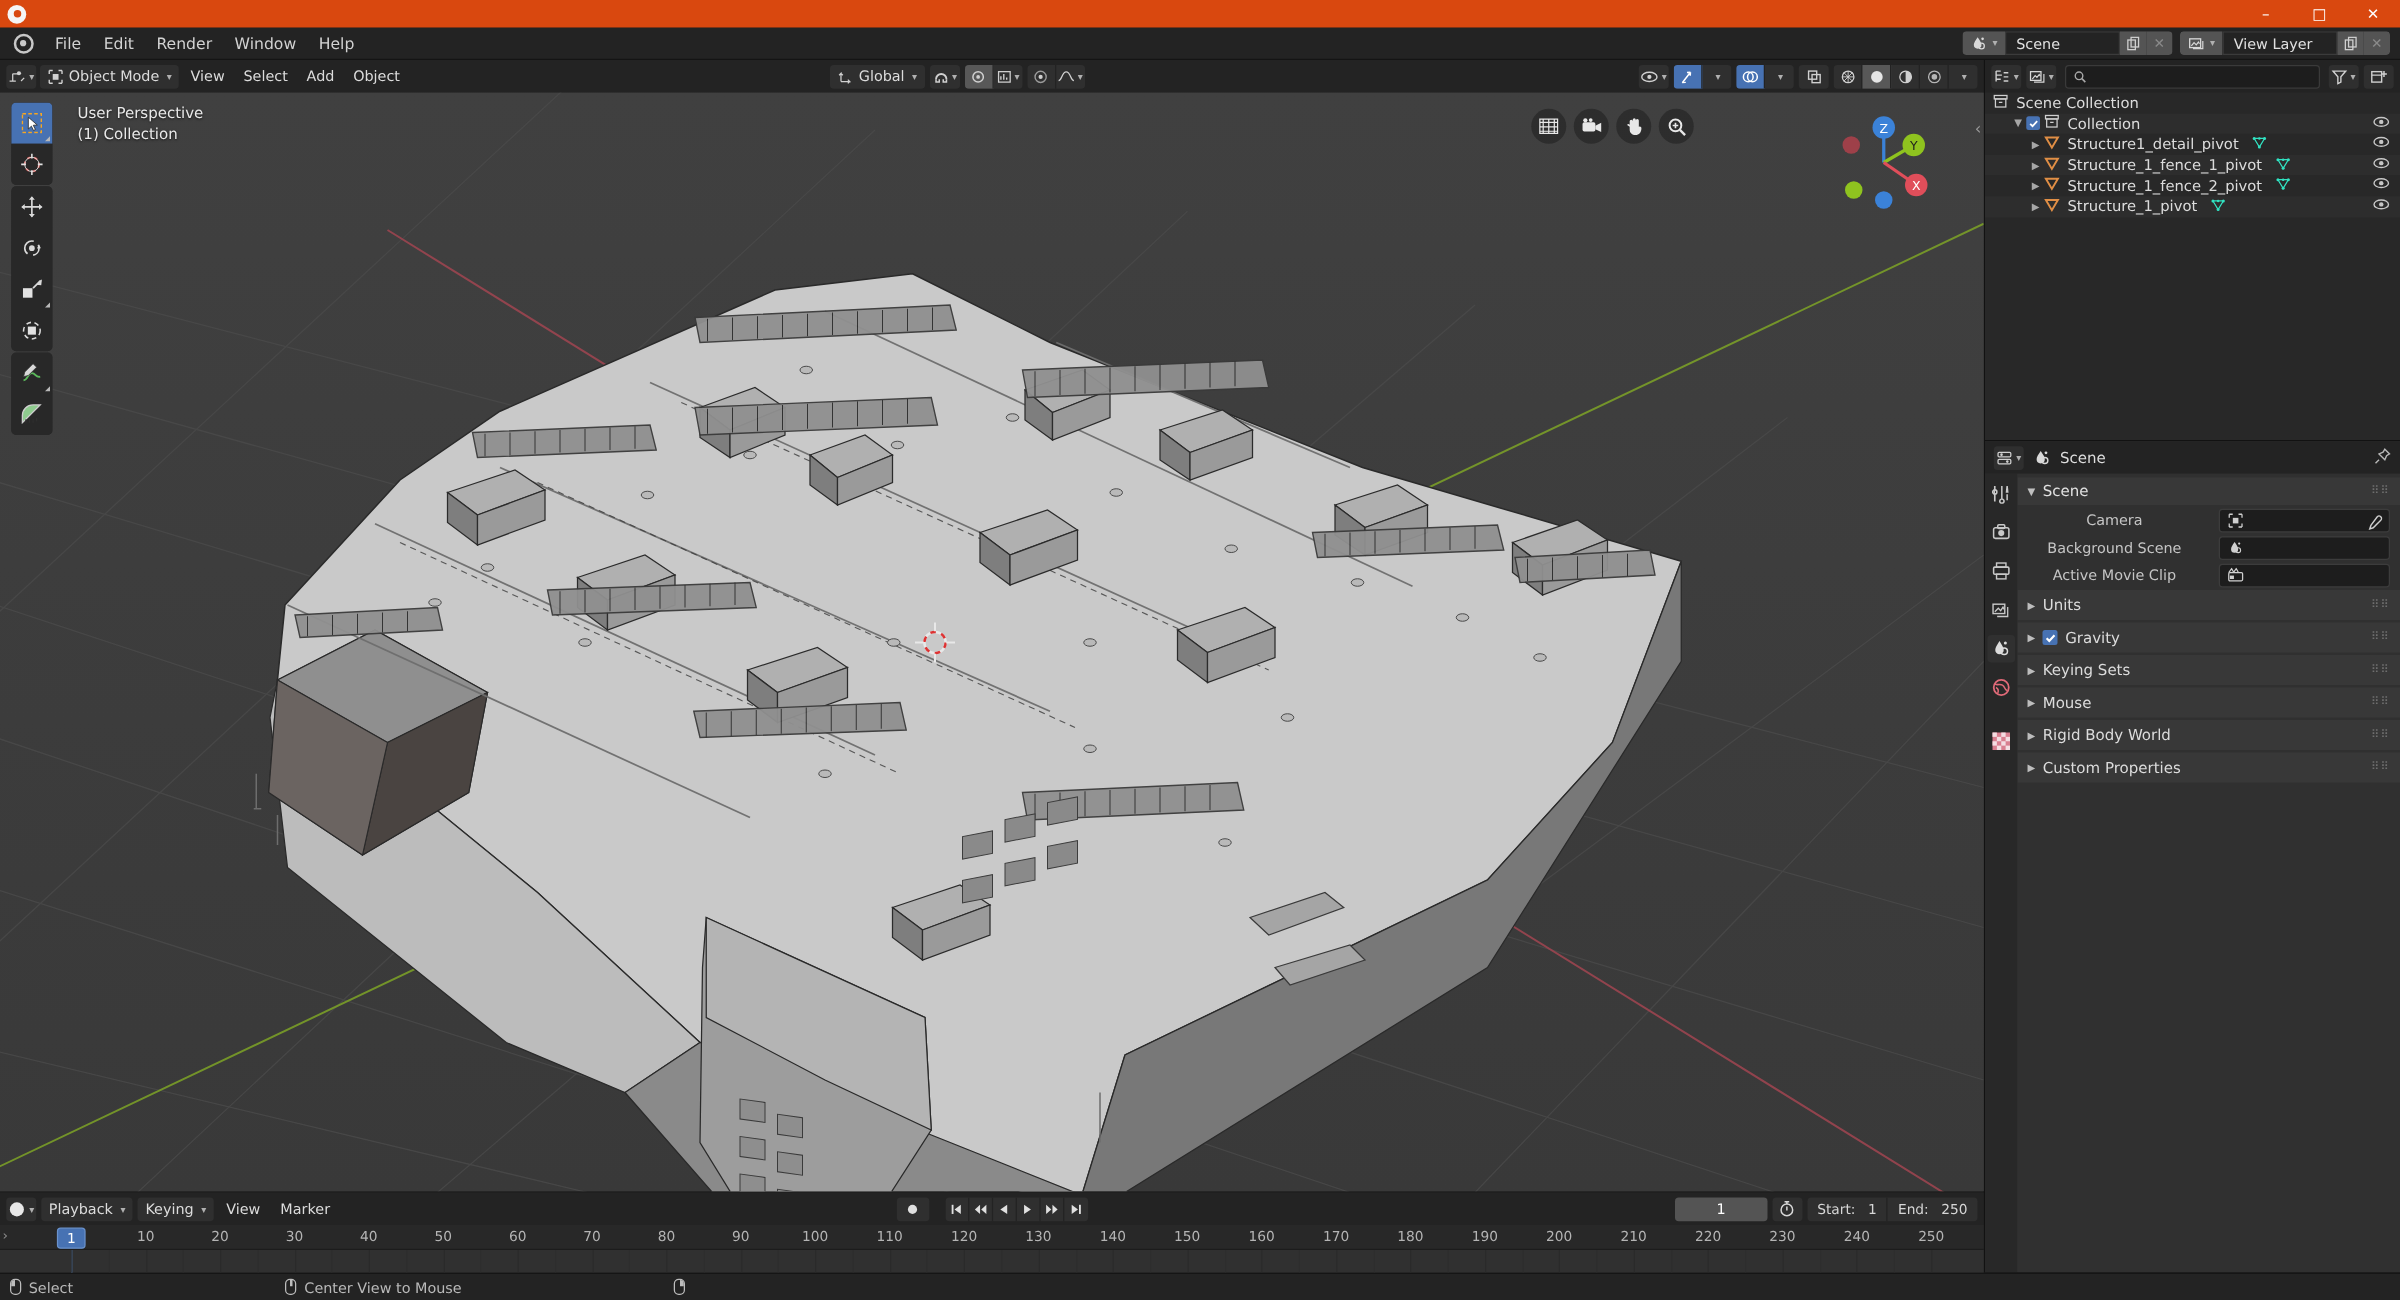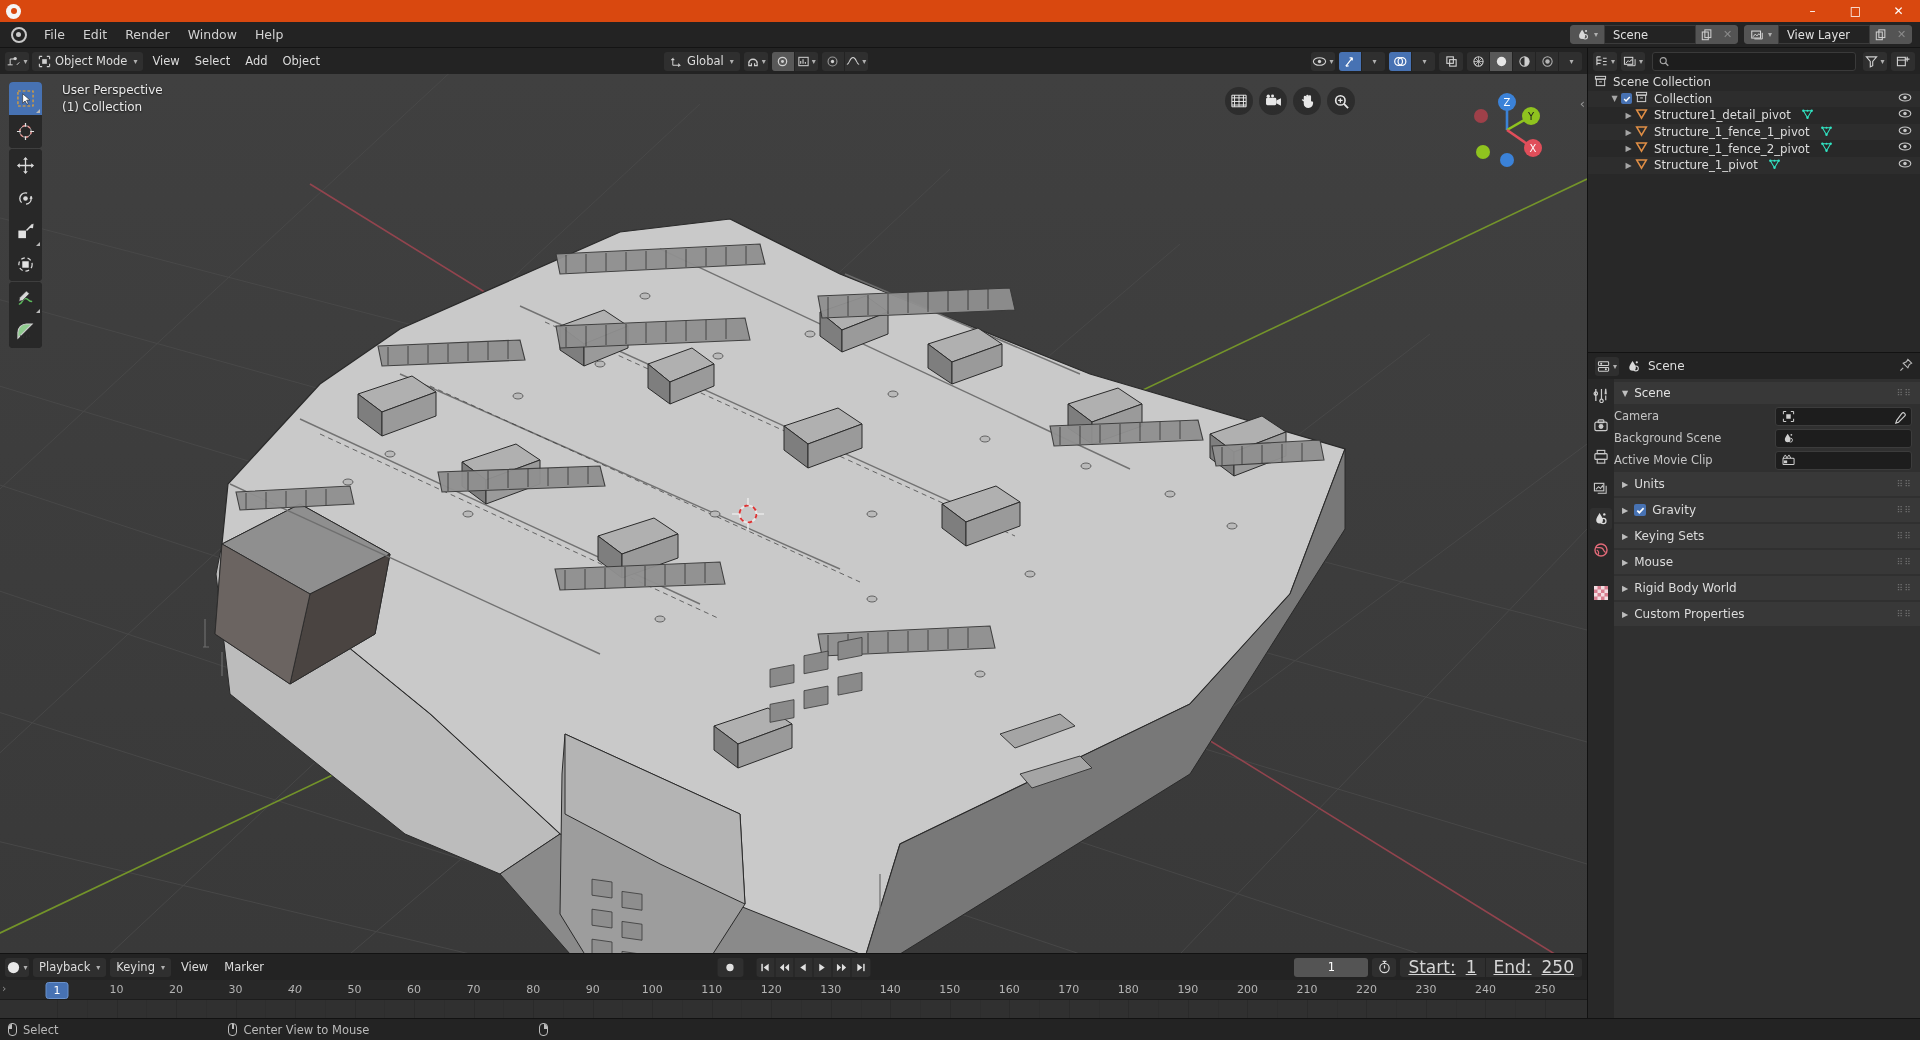--- a/index.html
+++ b/index.html
@@ -160,21 +160,21 @@
   .prop-tabs { width: 26px; background:#282828; flex:none; padding-top:5px; display:flex;flex-direction:column; gap:9px; align-items:center;}
   .ptab { width:22px;height:22px;display:flex;align-items:center;justify-content:center; border-radius:3px;}
   .ptab.active { background:#303030; }
   .prop-content { flex:1 1 auto; background:#303030; padding: 3px 0 0 0; overflow:hidden;}
   .panel-title {
     display:flex; align-items:center; gap:6px; padding: 4px 8px; font-size:12px; color:#e2e2e2;
     background:#383838; margin: 0 0 2px 0; position:relative;
   }
   .panel-title .dots { position:absolute; right:8px; color:#6e6e6e; font-size:9px; letter-spacing:1px;}
   .panel-row { display:flex; align-items:center; height: 20px; margin: 2px 8px 2px 0; gap:6px;}
-  .panel-row .rl { width: 155px; text-align:left; font-size:11.5px; color:#c5c5c5; }
+  .panel-row .rl { width: 155px; text-align:center; font-size:11.5px; color:#c5c5c5; }
   .field {
     flex:1 1 auto; height: 19px; background:#1d1d1d; border:1px solid #3c3c3c; border-radius:3px;
     display:flex; align-items:center; padding: 0 6px; gap:6px; position:relative;
   }
   .field .eyedrop { position:absolute; right:5px; top:2px; }
   .accordion {
     display:flex;align-items:center;gap:6px; padding: 5px 8px; font-size:12px; color:#dcdcdc;
     background:#383838; margin-bottom:2px; position:relative;
   }
   .accordion .dots { position:absolute; right:8px; color:#6e6e6e; font-size:9px; letter-spacing:1px;}
@@ -188,23 +188,22 @@
   .tl-transport { display:flex; background:#2f2f2f; border-radius:3px; overflow:hidden; margin-left:7px;}
   .tl-transport > div { width:19px;height:19px;display:flex;align-items:center;justify-content:center;border-right:1px solid #232323;}
   .tl-transport > div:last-child{border-right:none;}
   .tl-right { margin-left:auto; display:flex; align-items:center; gap:4px; }
   .frame-field {
     background:#545454; border-radius:3px; height:19px; min-width:74px; display:flex;align-items:center;justify-content:center;
     font-size:11.5px; color:#fff;
   }
   .se-group { display:flex; background:#2f2f2f; border-radius:3px; overflow:hidden; }
   .se-group > div {
-    height:19px; display:flex;align-items:center; gap:10px; padding:0 8px; font-size:17px; color:#d6d6d6;
+    height:19px; display:flex;align-items:center; gap:10px; padding:0 8px; font-size:11px; color:#d6d6d6;
     border-right:1px solid #232323;
-    text-decoration:underline;
   }
   .se-group > div:last-child{border-right:none;}
   .tl-ruler { height: 20px; background:#282828; position:relative; flex:none; border-bottom:1px solid #1c1c1c;}
   .tick-lbl { position:absolute; top:3px; font-size:11px; color:#b4b4b4; transform:translateX(-50%);}
   .playhead-badge {
     position:absolute; top:2px; transform:translateX(-50%); background:#4772b3; color:#fff;
     border-radius:3px; font-size:11px; padding:1px 7px; border:1px solid #6a92cc;
   }
   .tl-body { flex:1 1 auto; background:#303030; position:relative; }
   .tl-gridline { position:absolute; top:0; bottom:0; width:1px; background:#2a2a2a; }
@@ -875,21 +874,21 @@
           </div>
         </div>
 
         <div class="tl-ruler">
           <div class="tl-expand">›</div>
           <div id="tl-ticks">
               <div class="playhead-badge" style="left: 57px;">1</div>
               <div class="tick-lbl" style="left: 116.52px;">10</div>
               <div class="tick-lbl" style="left: 176.04px;">20</div>
               <div class="tick-lbl" style="left: 235.56px;">30</div>
-              <div class="tick-lbl" style="left: 295.08px; font-style: italic;">40</div>
+              <div class="tick-lbl" style="left: 295.08px;">40</div>
               <div class="tick-lbl" style="left: 354.6px;">50</div>
               <div class="tick-lbl" style="left: 414.12px;">60</div>
               <div class="tick-lbl" style="left: 473.64px;">70</div>
               <div class="tick-lbl" style="left: 533.16px;">80</div>
               <div class="tick-lbl" style="left: 592.68px;">90</div>
               <div class="tick-lbl" style="left: 652.2px;">100</div>
               <div class="tick-lbl" style="left: 711.72px;">110</div>
               <div class="tick-lbl" style="left: 771.24px;">120</div>
               <div class="tick-lbl" style="left: 830.76px;">130</div>
               <div class="tick-lbl" style="left: 890.28px;">140</div>

